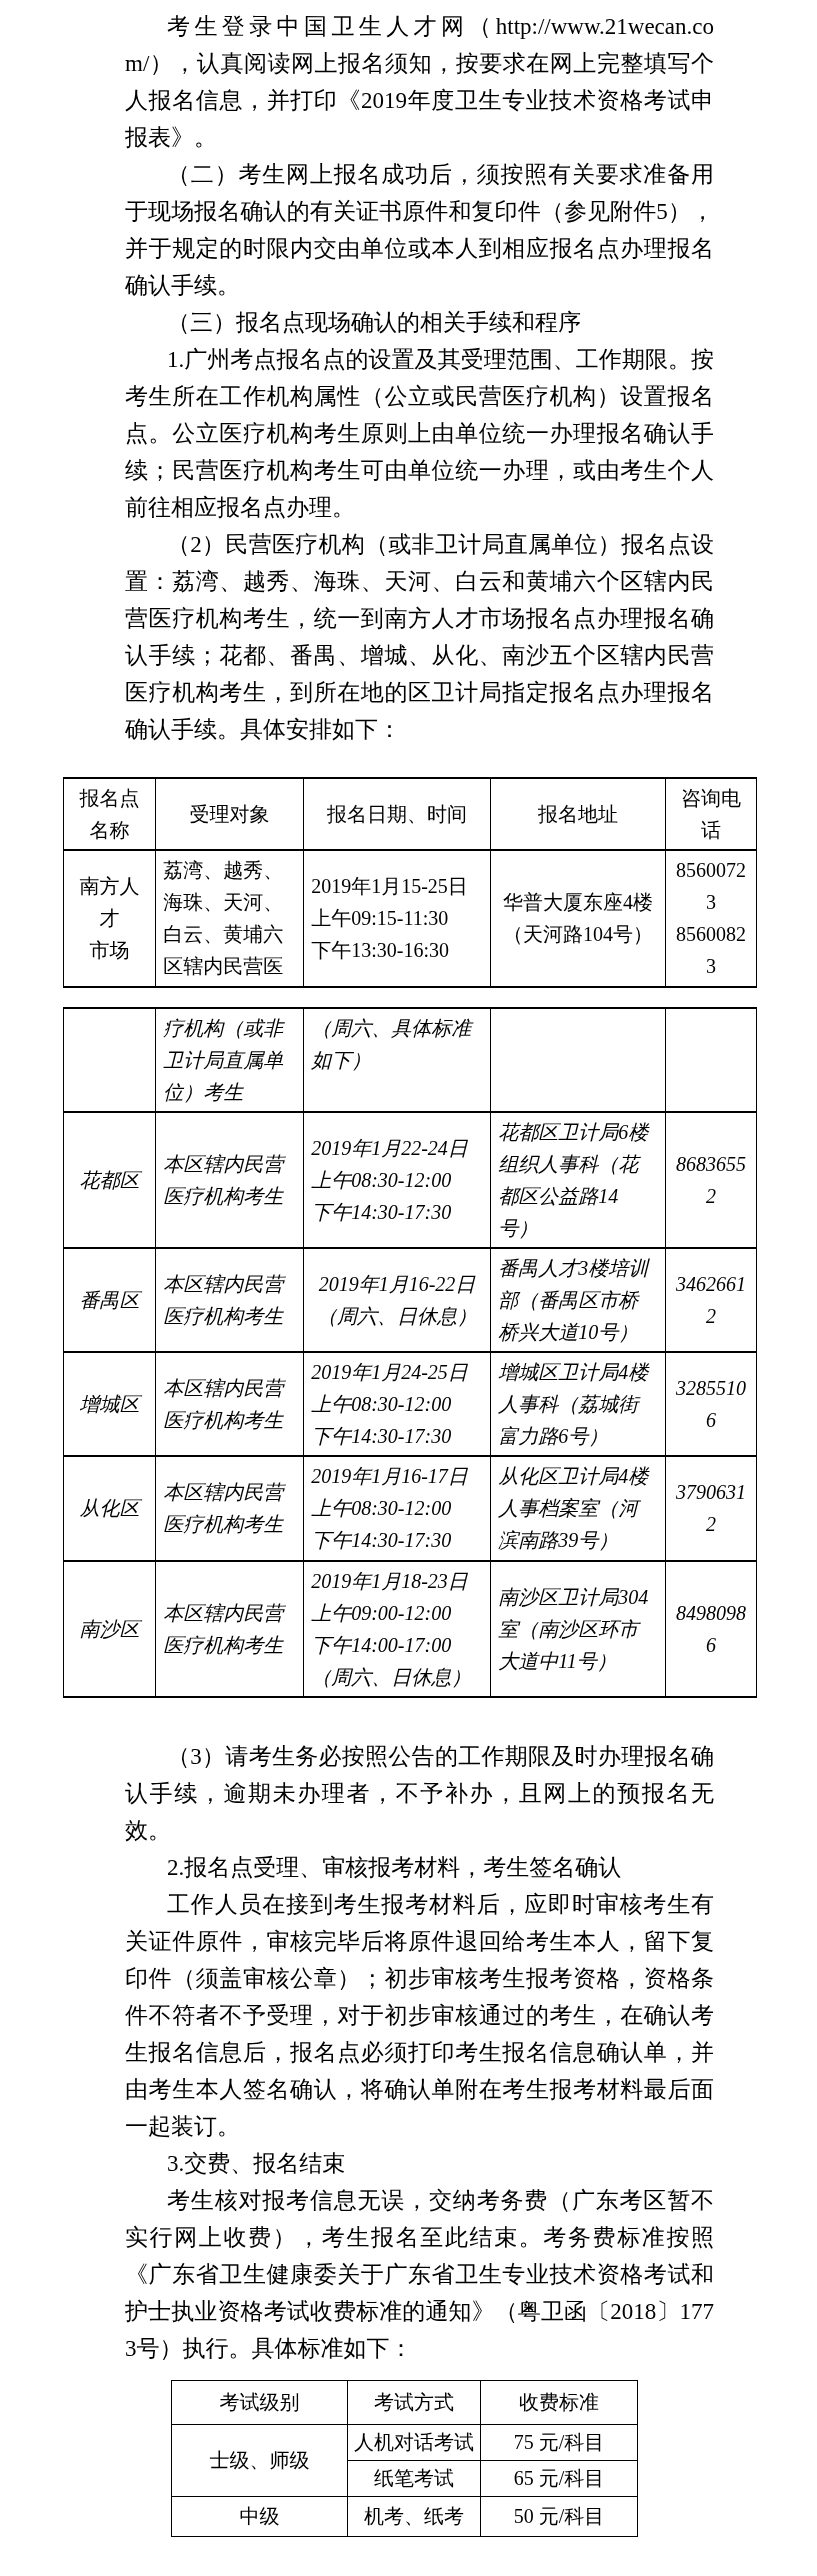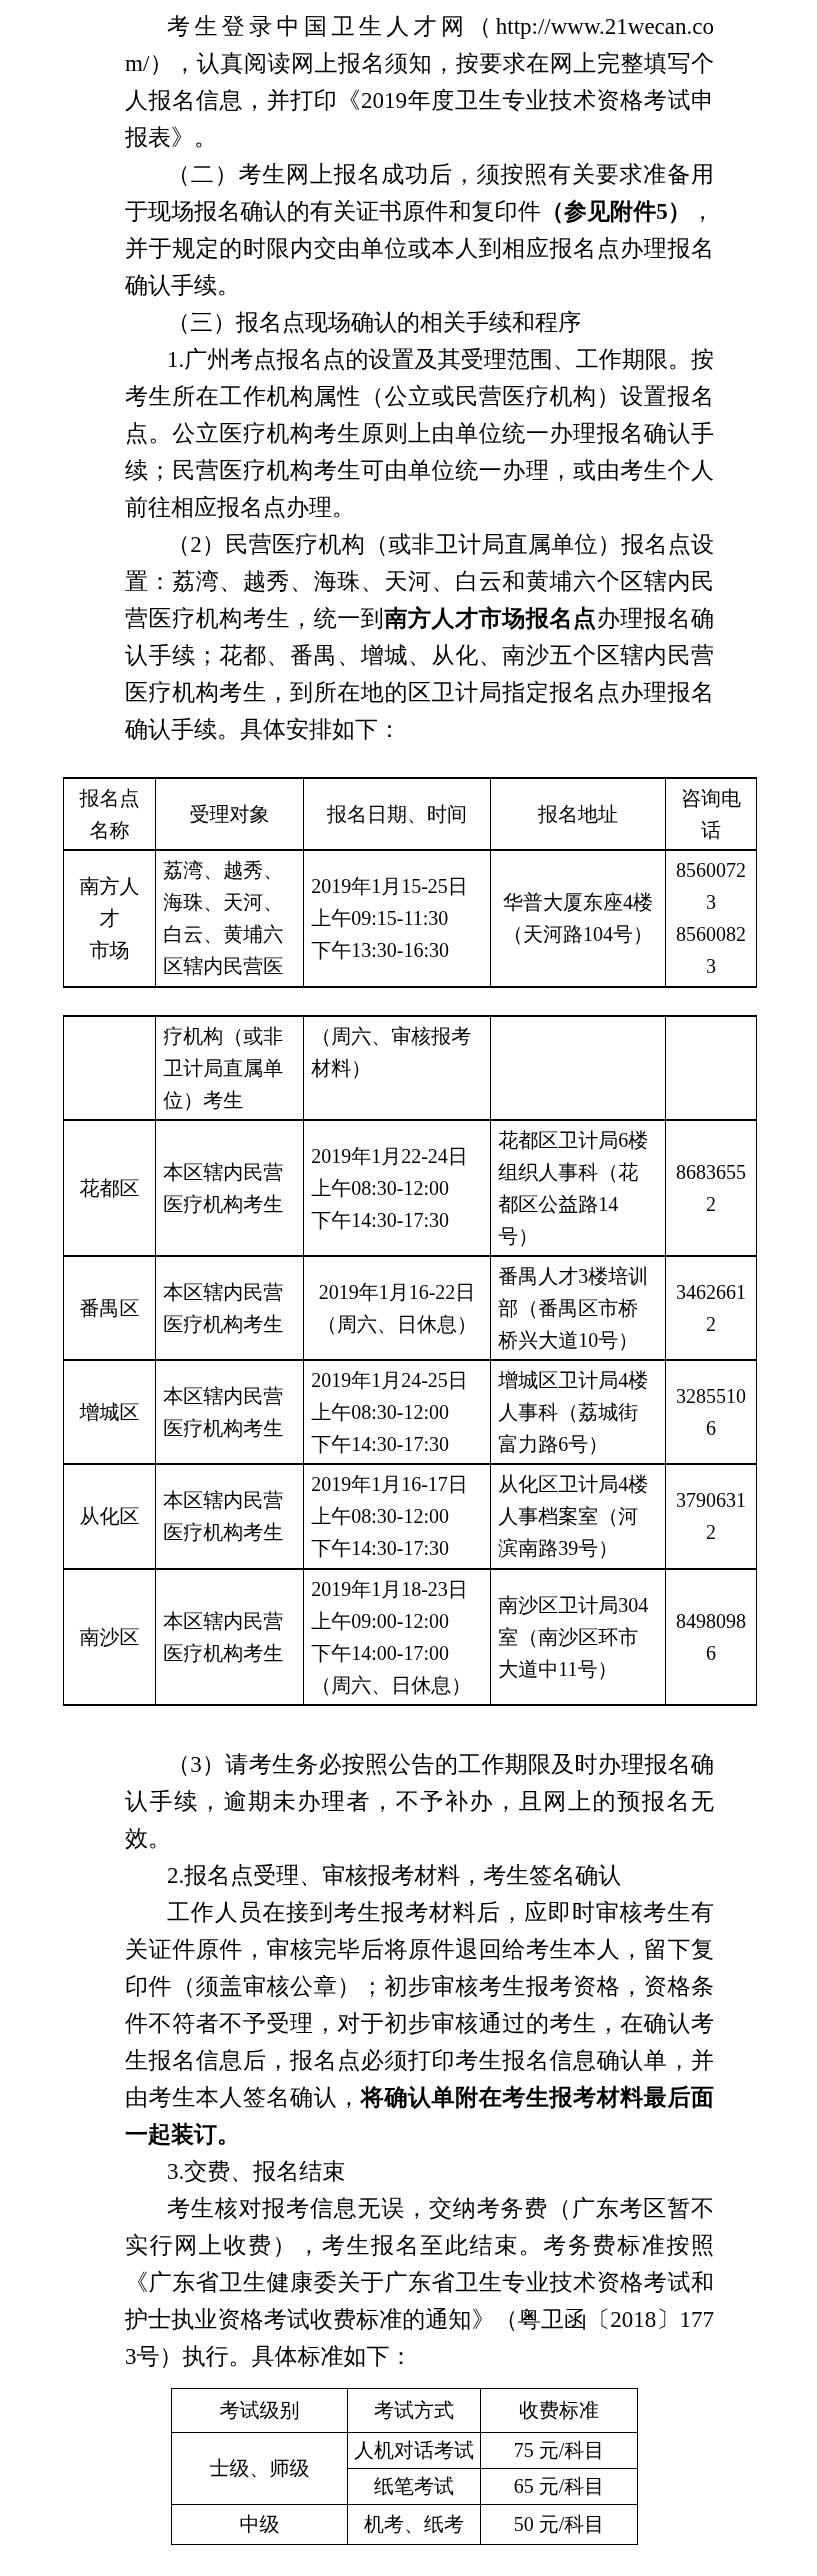--- a/index.html
+++ b/index.html
@@ -19,35 +19,35 @@
   }
   .para {
     font-size: 23px;
     line-height: 37px;
     margin: 0 104px 0 125px;
     text-align: justify;
     text-indent: 42px;
     font-weight: 400;
     word-break: break-all;
   }
-  .para .bd { font-weight: 700; }
+  .para .bd { font-weight: 400; }
 
   table {
     border-collapse: collapse;
     table-layout: fixed;
     font-size: 20px;
     color: #000000;
   }
   .reg-table {
     width: 693px;
     margin-left: 63px;
     border: 1.5px solid #000;
   }
   .reg-table-a { margin-top: 29px; }
-  .reg-table-b { margin-top: 27px; }
+  .reg-table-b { margin-top: 19px; font-style: italic; }
   .reg-table col.c1 { width: 92px; }
   .reg-table col.c2 { width: 148px; }
   .reg-table col.c3 { width: 187px; }
   .reg-table col.c4 { width: 175px; }
   .reg-table col.c5 { width: 91px; }
   .reg-table th, .reg-table td {
     border-left: 1px solid #000;
     border-right: 1px solid #000;
     border-top: 2.1px solid #000;
     border-bottom: 2.1px solid #000;
@@ -151,21 +151,21 @@
         <col class="c1">
         <col class="c2">
         <col class="c3">
         <col class="c4">
         <col class="c5">
       </colgroup>
     <tbody>
         <tr class="r-cont v-top">
       <td class="t-center"></td>
       <td class="t-left">疗机构（或非卫计局直属单位）考生</td>
-      <td class="t-left">（周六、审核报考材料）</td>
+      <td class="t-left">（周六、具体标准如下）</td>
       <td></td>
       <td></td>
     </tr>
     <tr class="r-hd">
       <td class="t-center">花都区</td>
       <td class="t-left">本区辖内民营医疗机构考生</td>
       <td class="t-left">2019年1月22-24日
 上午08:30-12:00
 下午14:30-17:30</td>
       <td class="t-left">花都区卫计局6楼组织人事科（花都区公益路14号）</td>

